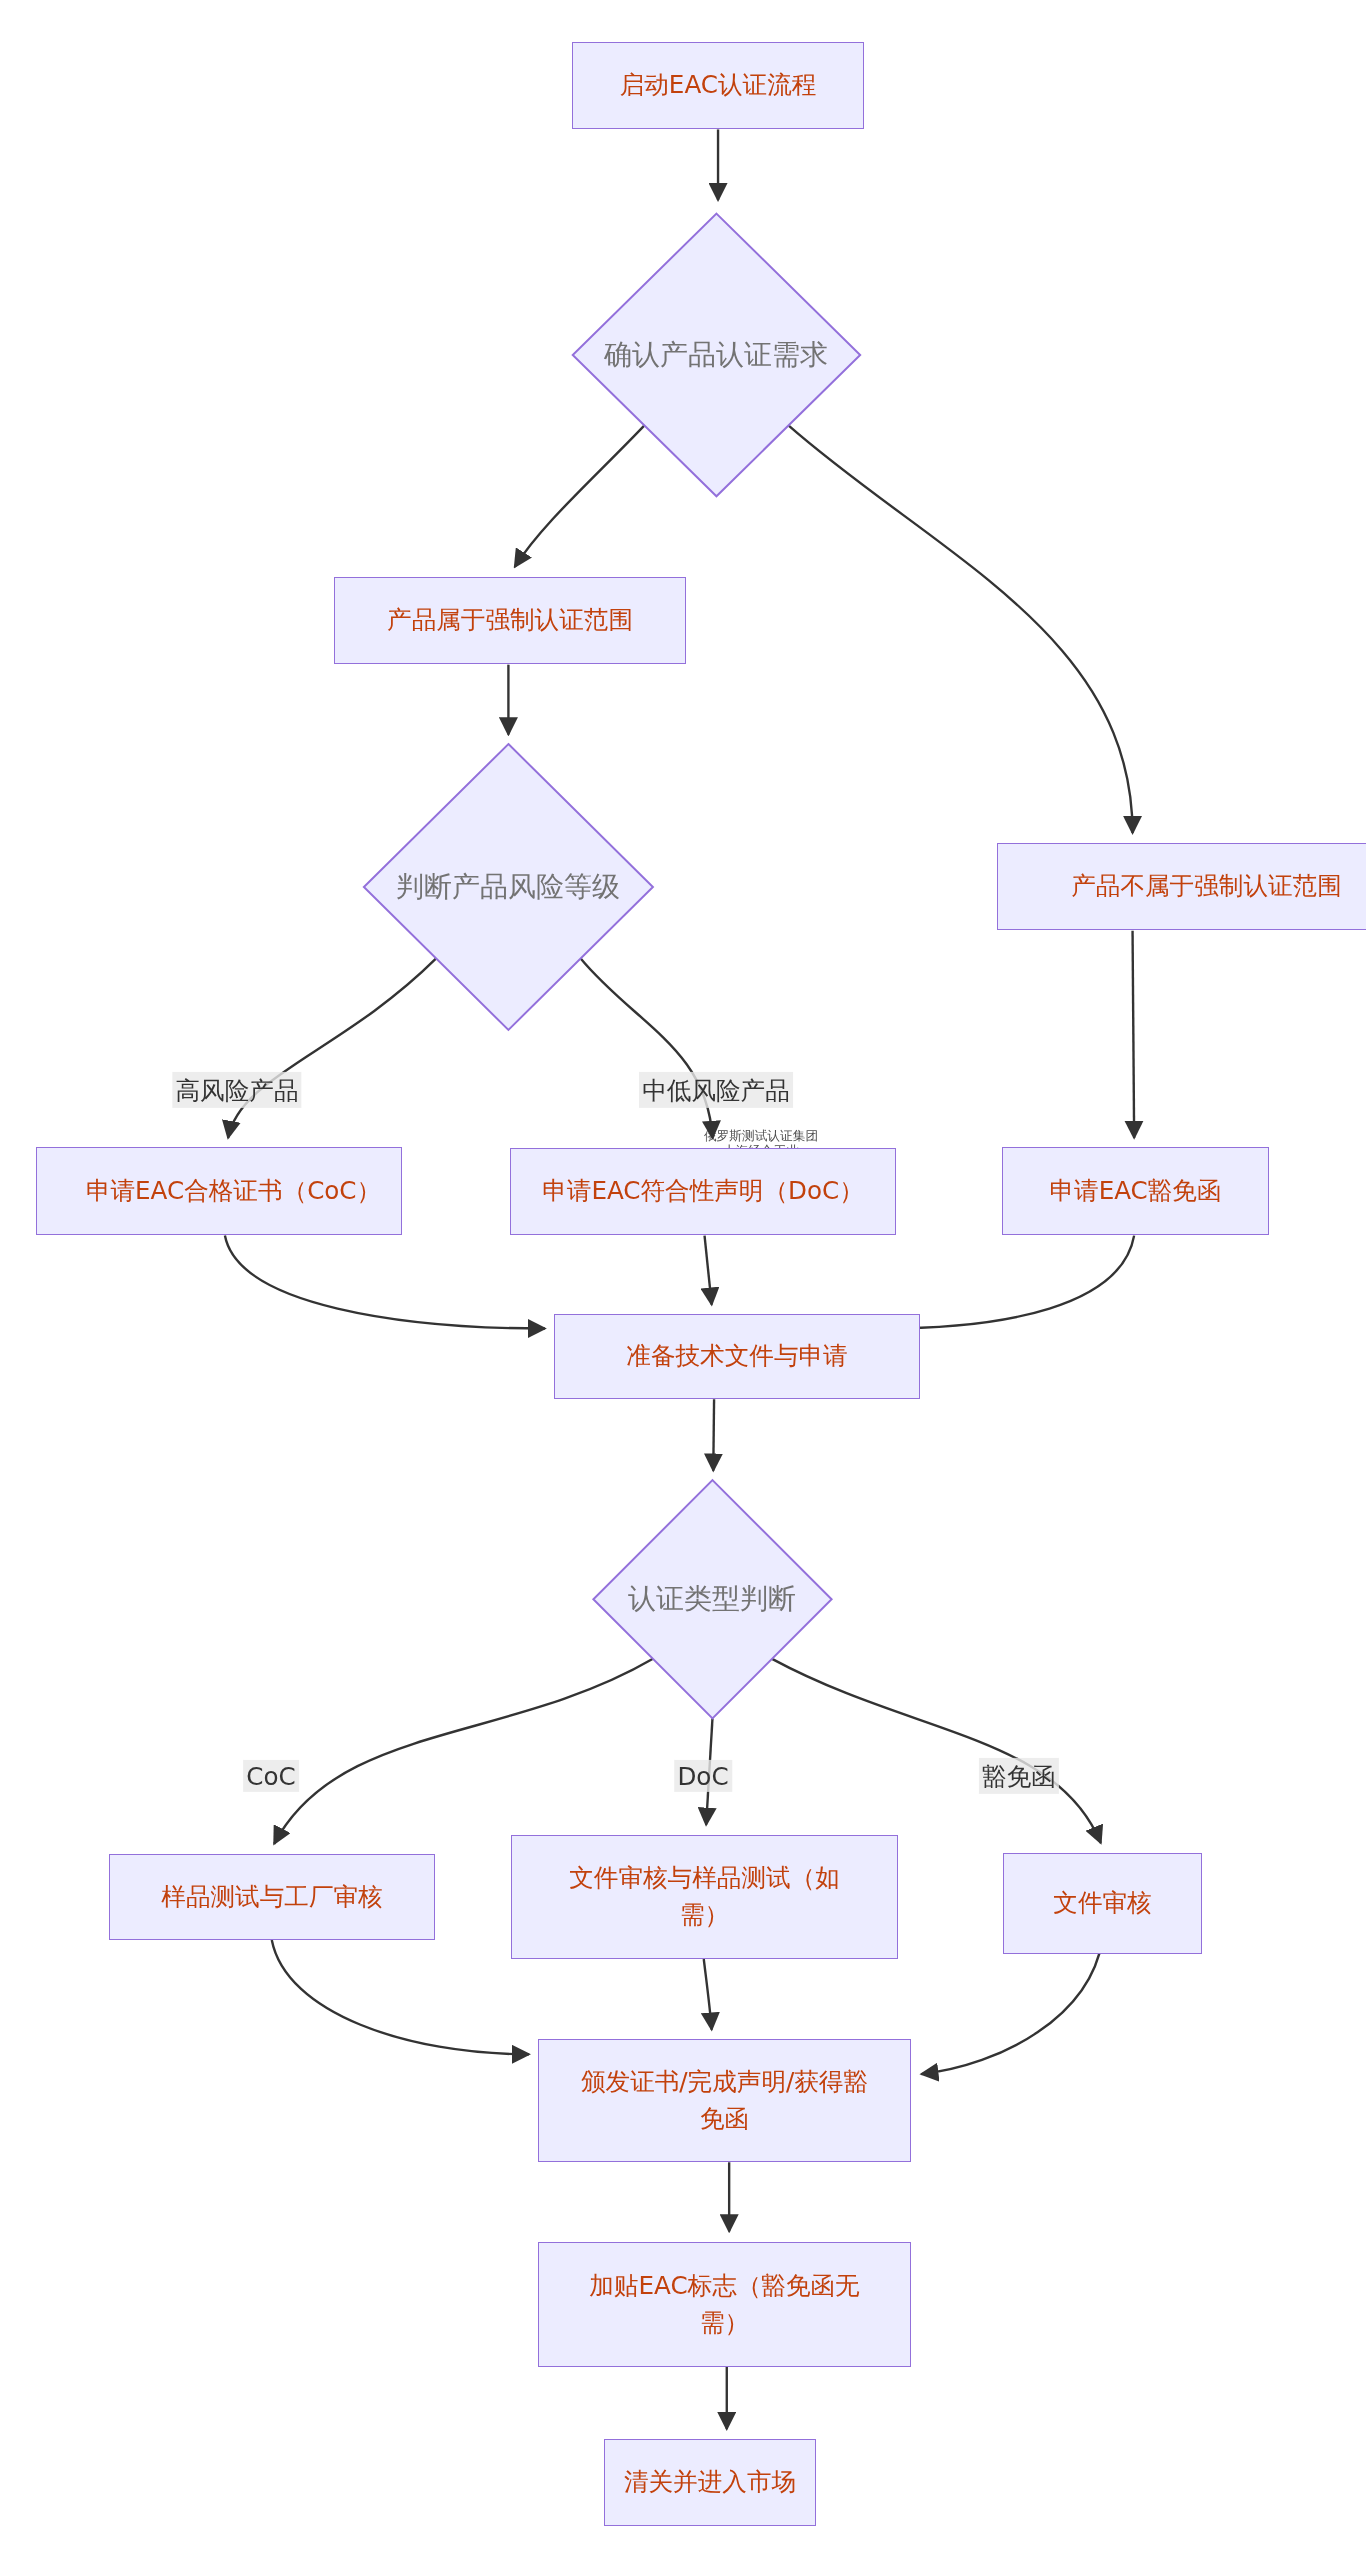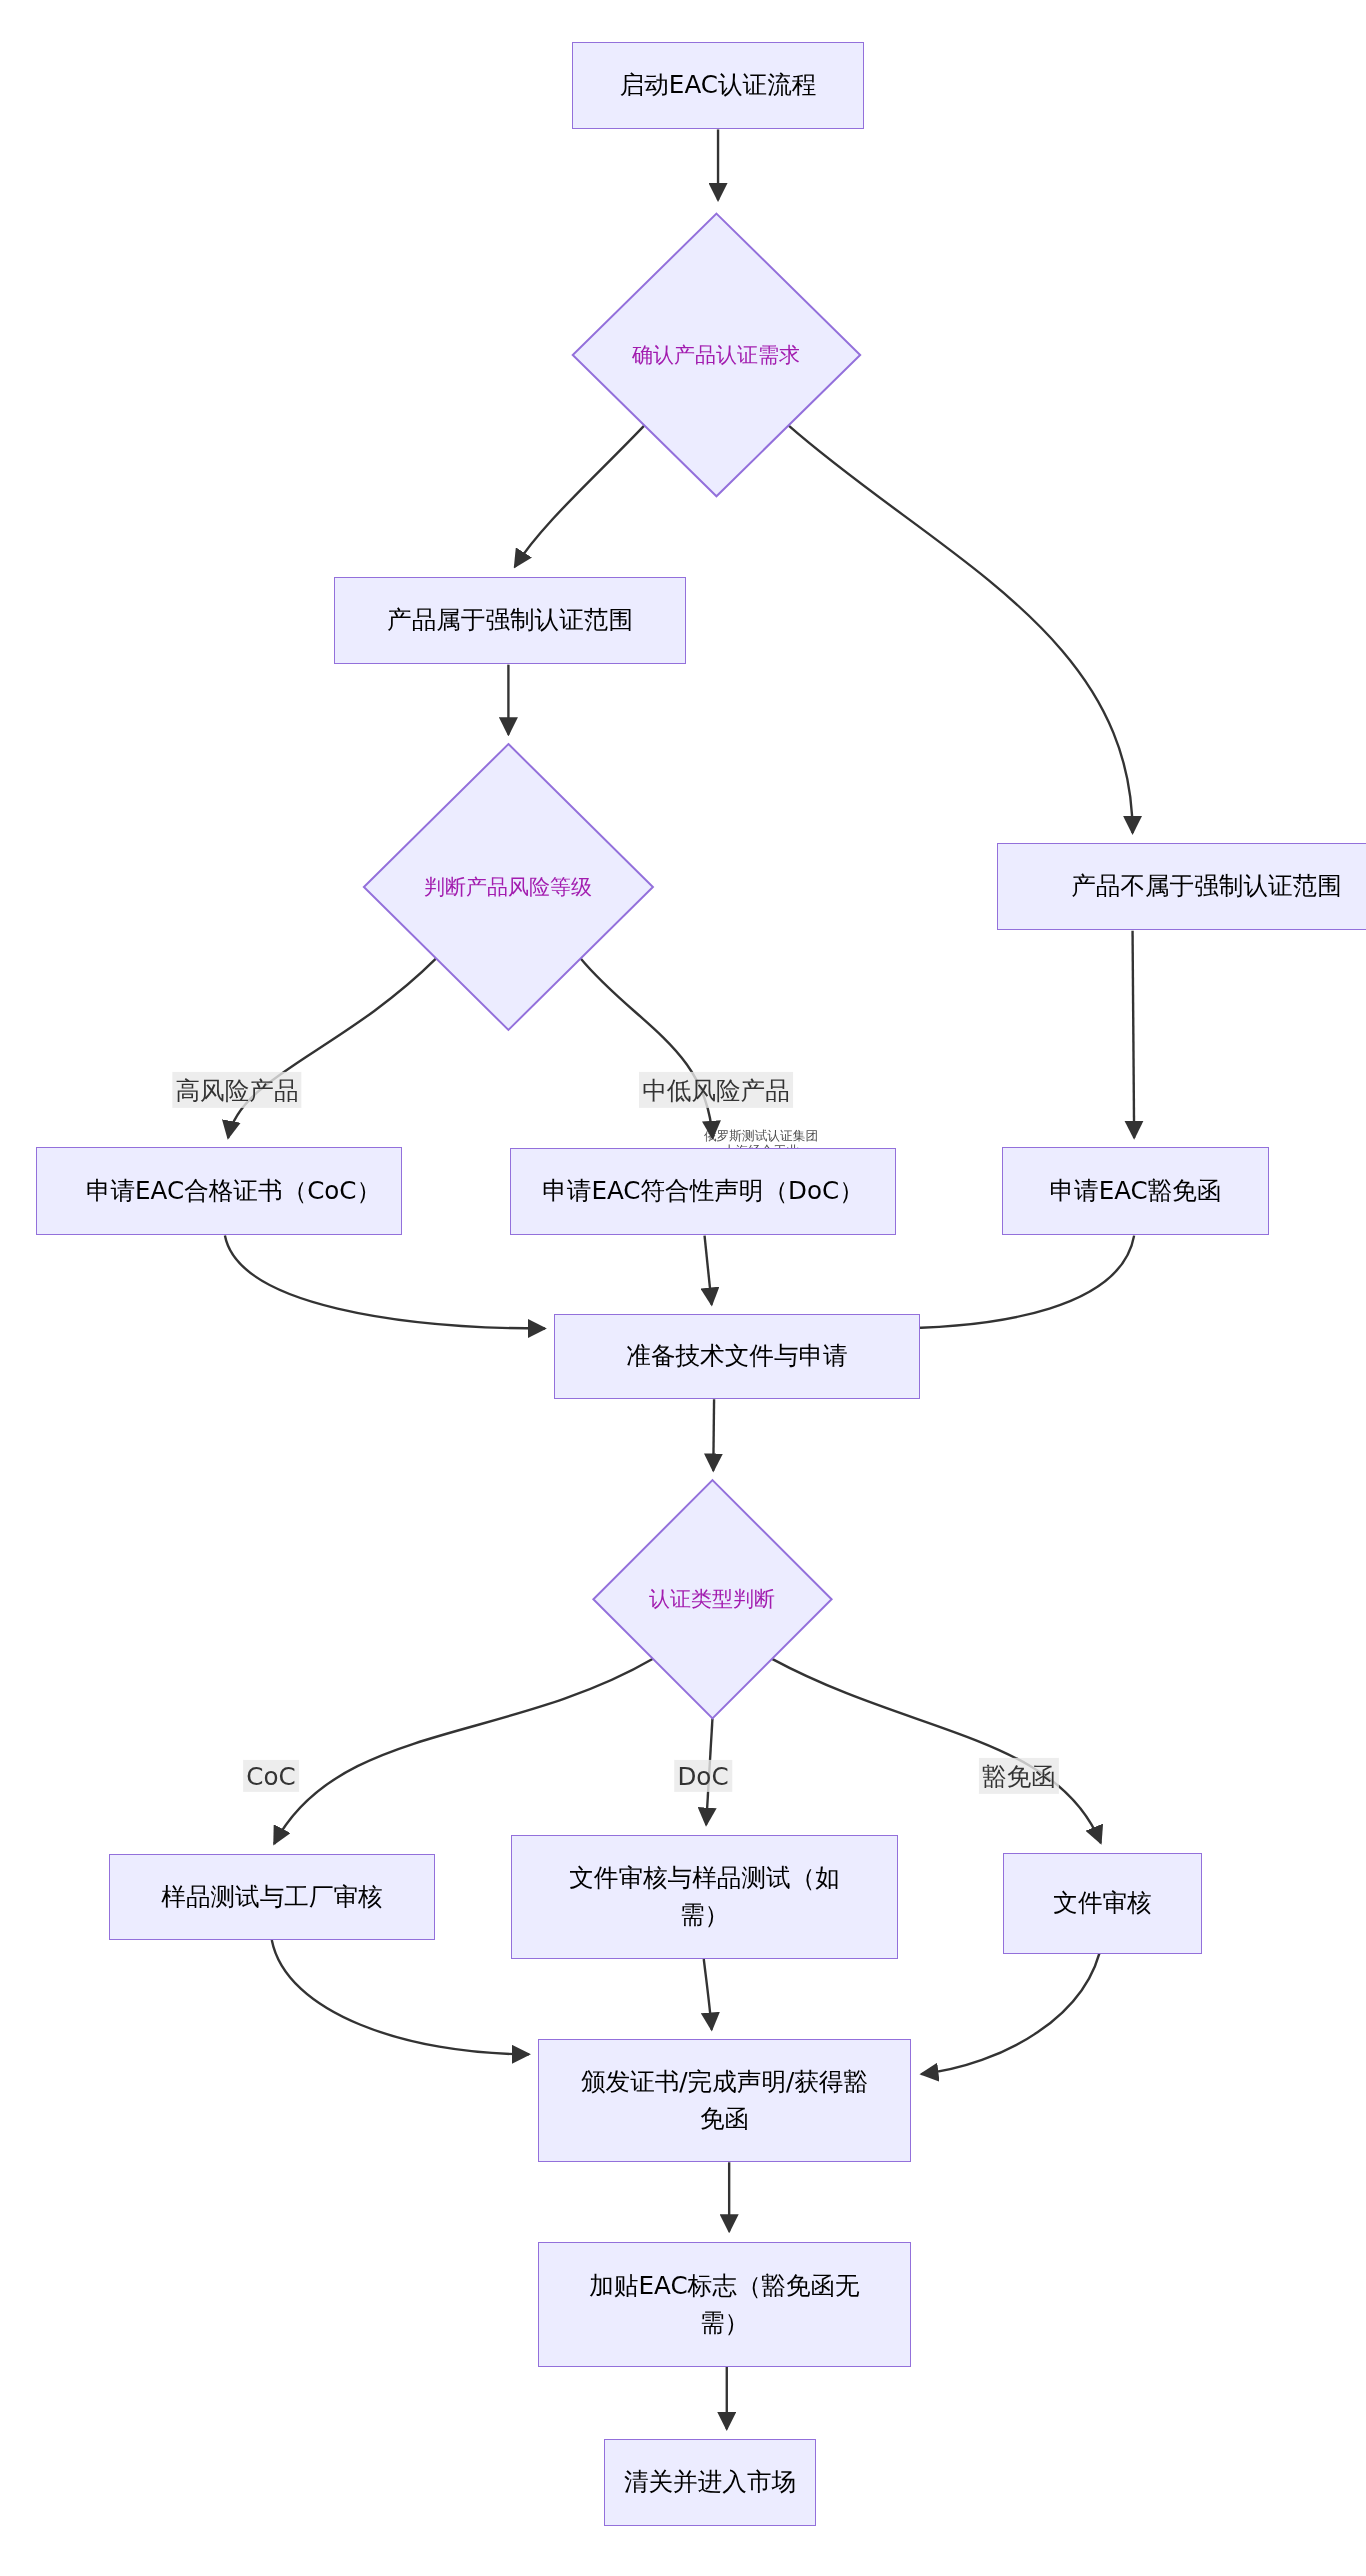--- a/index.html
+++ b/index.html
@@ -11,27 +11,27 @@
     overflow:hidden;
   }
   svg.edges{position:absolute;left:0;top:0;z-index:1;}
   .edge{fill:none;stroke:#333333;stroke-width:3px;}
   .dshape{fill:#ECECFF;stroke:#9370DB;stroke-width:2.5px;}
   .node.box{
     position:absolute;z-index:2;
     background:#ECECFF;border:1.6px solid #9370DB;
     display:flex;align-items:center;justify-content:center;
     box-sizing:border-box;text-align:center;
-    color:#000000;font-size:24.6px;line-height:1.5;
+    color:#c2410c;font-size:24.6px;line-height:1.5;
   }
   .nlabel{display:block;}
   .nlabel.wrap{max-width:299px;}
   .dlabel{
     position:absolute;z-index:2;transform:translate(-50%,-50%);
-    color:#a21caf;font-size:21px;white-space:nowrap;text-align:left;
+    color:#737373;font-size:28px;white-space:nowrap;text-align:left;
   }
   .elabel{
     position:absolute;z-index:3;transform:translate(-50%,-50%);
     background:rgba(232,232,232,0.8);color:#333333;
     font-size:24.6px;padding:1.6px 3.2px;white-space:nowrap;
   }
   .watermark{
     position:absolute;z-index:0;transform:translateX(-50%);
     color:#4d4d4d;font-size:12.7px;line-height:1.2;text-align:center;white-space:nowrap;
   }

